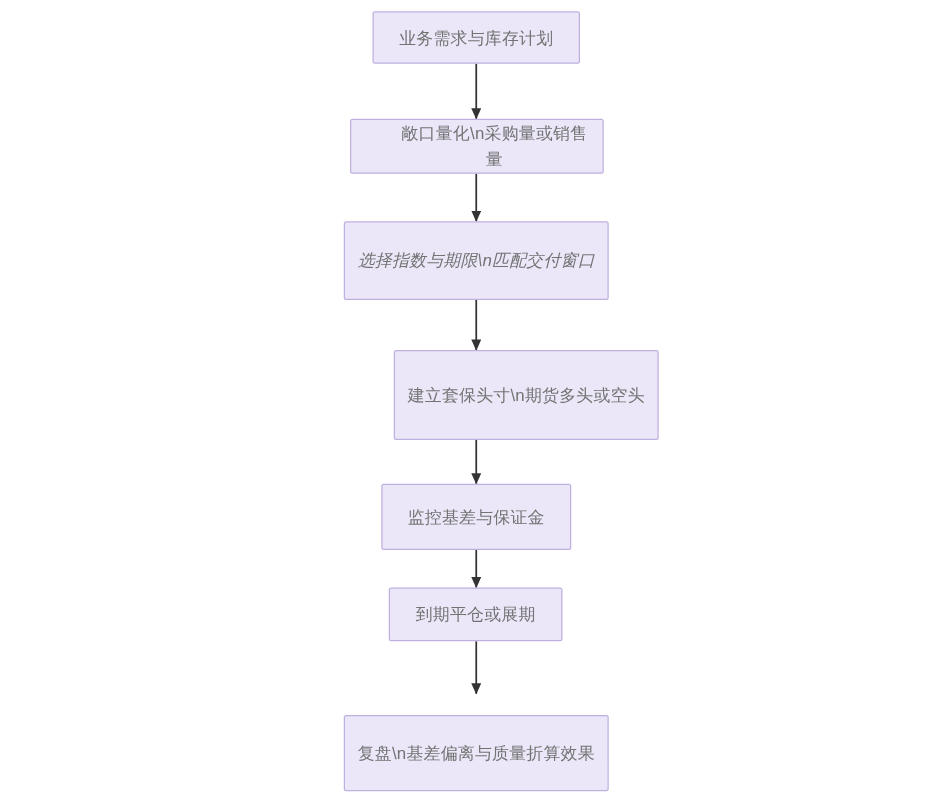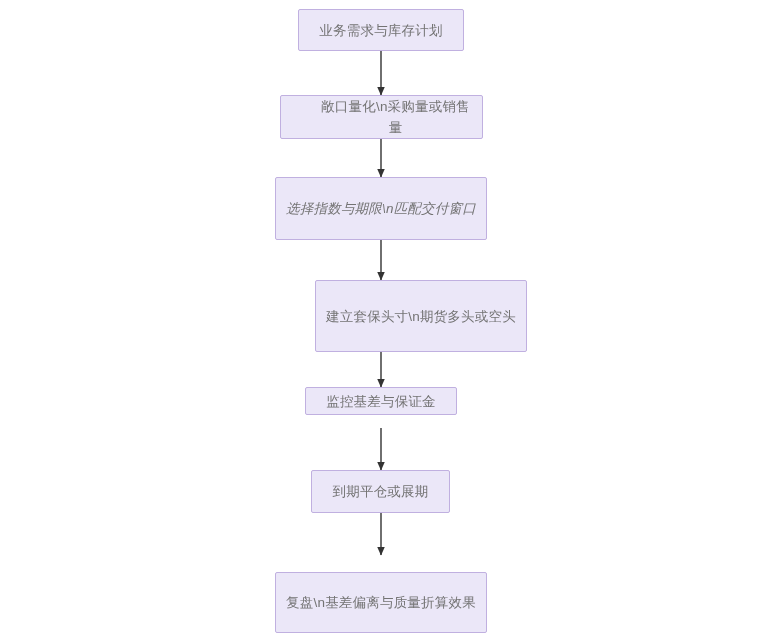--- a/index.html
+++ b/index.html
@@ -68,18 +68,18 @@
         <line x1="381" y1="428" x2="381" y2="470" stroke="#333333" stroke-width="1.4" marker-end="url(#arrowhead)"></line>
         <line x1="381" y1="513" x2="381" y2="555" stroke="#333333" stroke-width="1.4" marker-end="url(#arrowhead)"></line>
       </g>
   </svg>
 
   <div id="nodes-group">
       <div class="node" style="left: 298px; top: 9px; width: 166px; height: 42px;"><span class="node-label">业务需求与库存计划</span></div>
       <div class="node" style="left: 280px; top: 95px; width: 203px; height: 44px; padding-left: 38px;"><span class="node-label">敞口量化\n采购量或销售量</span></div>
       <div class="node" style="left: 275px; top: 177px; width: 212px; height: 63px; font-style: italic;"><span class="node-label">选择指数与期限\n匹配交付窗口</span></div>
       <div class="node" style="left: 275px; top: 280px; width: 212px; height: 72px; margin-left: 40px;"><span class="node-label">建立套保头寸\n期货多头或空头</span></div>
-      <div class="node" style="left: 305px; top: 387px; width: 152px; height: 28px;"><span class="node-label">监控基差与保证金</span></div>
+      <div class="node" style="left: 305px; top: 387px; width: 152px; height: 53px;"><span class="node-label">监控基差与保证金</span></div>
       <div class="node" style="left: 311px; top: 470px; width: 139px; height: 43px;"><span class="node-label">到期平仓或展期</span></div>
       <div class="node" style="left: 275px; top: 555px; width: 212px; height: 61px; margin-top: 17px;"><span class="node-label">复盘\n基差偏离与质量折算效果</span></div>
     </div>
 
 </div>
 
 </body></html>

